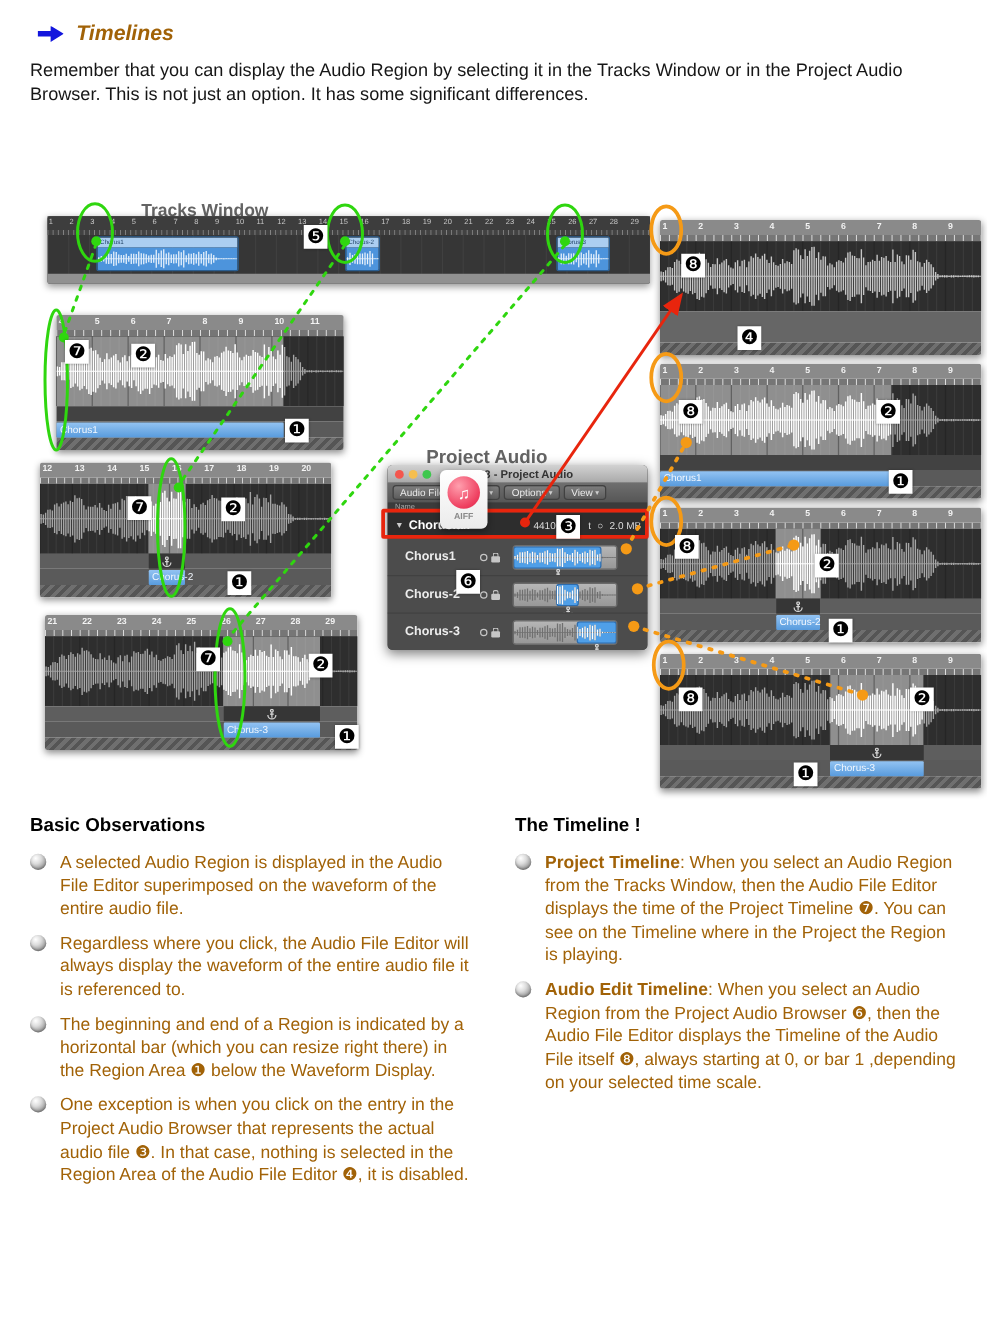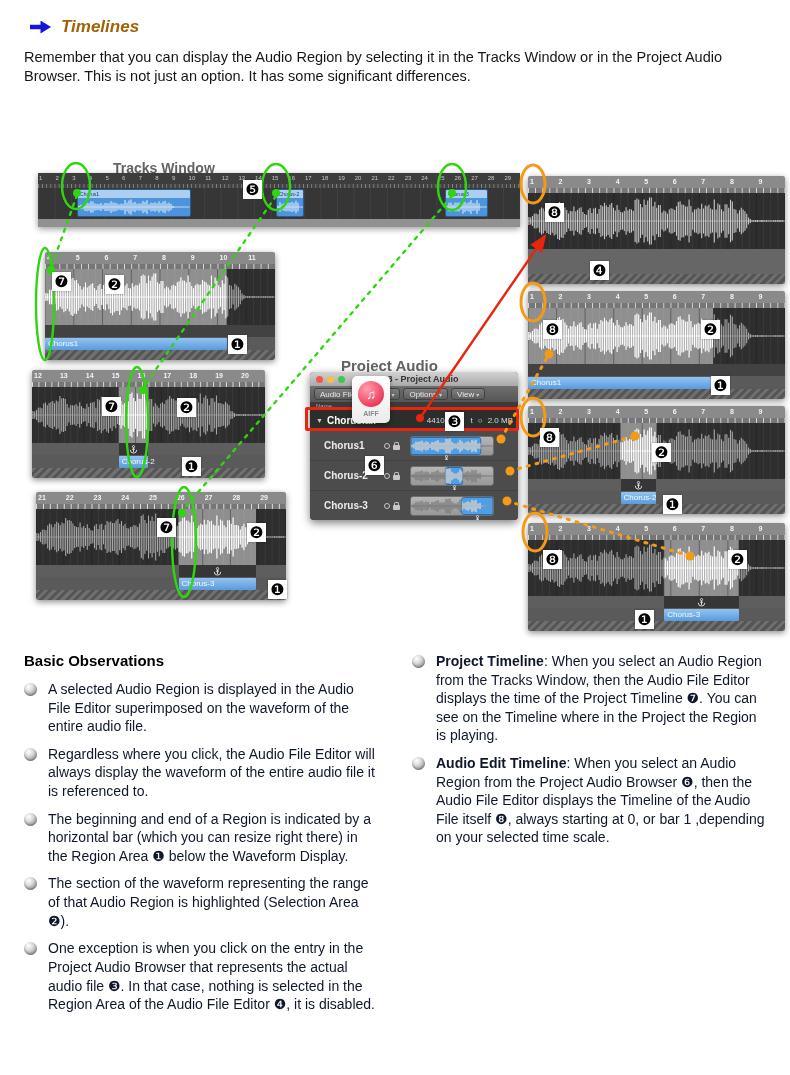--- a/index.html
+++ b/index.html
@@ -70,21 +70,21 @@
 .aiff-circle{margin-top:5px;width:26px;height:26px;border-radius:50%;background:radial-gradient(circle at 35% 30%,#ff9fae,#ee3d5e 70%,#d42547);display:flex;align-items:center;justify-content:center;color:#fff;font-size:13px}
 .aiff-label{font-size:7px;font-weight:bold;color:#8a8a8a;margin-top:3px}
 #overlay{position:absolute;left:0;top:0;z-index:10;pointer-events:none}
 
 .cols{position:absolute;left:24px;top:652px;width:744px;display:flex;gap:34px}
 .col h2{font-size:15px;font-weight:bold;color:#000;margin-bottom:11px}
 .col.left{width:354px;flex:0 0 354px}
 .col.right{flex:1}
 .bullet{display:flex;margin-bottom:9px}
 .sphere{flex:0 0 13px;width:13px;height:13px;border-radius:50%;background:radial-gradient(circle at 35% 28%,#fff,#dcdcdc 35%,#9c9c9c 72%,#707070);box-shadow:inset 0 -1px 2px rgba(0,0,0,.3);margin-top:3px}
-.btext{margin-left:11px;font-size:14px;line-height:1.33;color:#0f172a}
+.btext{margin-left:11px;font-size:14px;line-height:1.33;color:#a16207}
 .tintro{font-size:14px;line-height:1.33;color:#161616;margin-bottom:10px}
 .lead{font-weight:bold}
 </style>
 </head>
 <body>
 
 <div class="page">
 
   <div class="hdr">
     <span class="arrow"></span>
@@ -628,29 +628,26 @@
           <div class="bullet">
             <span class="sphere"></span>
             <span class="btext">Regardless where you click, the Audio File Editor will always display the waveform of the entire audio file it is referenced to.</span>
           </div>
           <div class="bullet">
             <span class="sphere"></span>
             <span class="btext">The beginning and end of a Region is indicated by a horizontal bar (which you can resize right there) in the Region Area ❶ below the Waveform Display.</span>
           </div>
           <div class="bullet">
             <span class="sphere"></span>
-            <span class="btext">The section of the waveform representing the range of that Audio Region is highlighted (Selection Area ❷).</span>
-          </div>
-          <div class="bullet">
-            <span class="sphere"></span>
             <span class="btext">One exception is when you click on the entry in the Project Audio Browser that represents the actual audio file ❸. In that case, nothing is selected in the Region Area of the Audio File Editor ❹, it is disabled.</span>
           </div>
         </div>
     </div>
     <div class="col right">
+      <h2>The Timeline !</h2>
       <div id="tmlList">
           <div class="bullet">
             <span class="sphere"></span>
             <span class="btext"><span class="lead">Project Timeline</span>: When you select an Audio Region from the Tracks Window, then the Audio File Editor displays the time of the Project Timeline ❼. You can see on the Timeline where in the Project the Region is playing.</span>
           </div>
           <div class="bullet">
             <span class="sphere"></span>
             <span class="btext"><span class="lead">Audio Edit Timeline</span>: When you select an Audio Region from the Project Audio Browser ❻, then the Audio File Editor displays the Timeline of the Audio File itself ❽, always starting at 0, or bar 1 ,depending on your selected time scale.</span>
           </div>
         </div>

